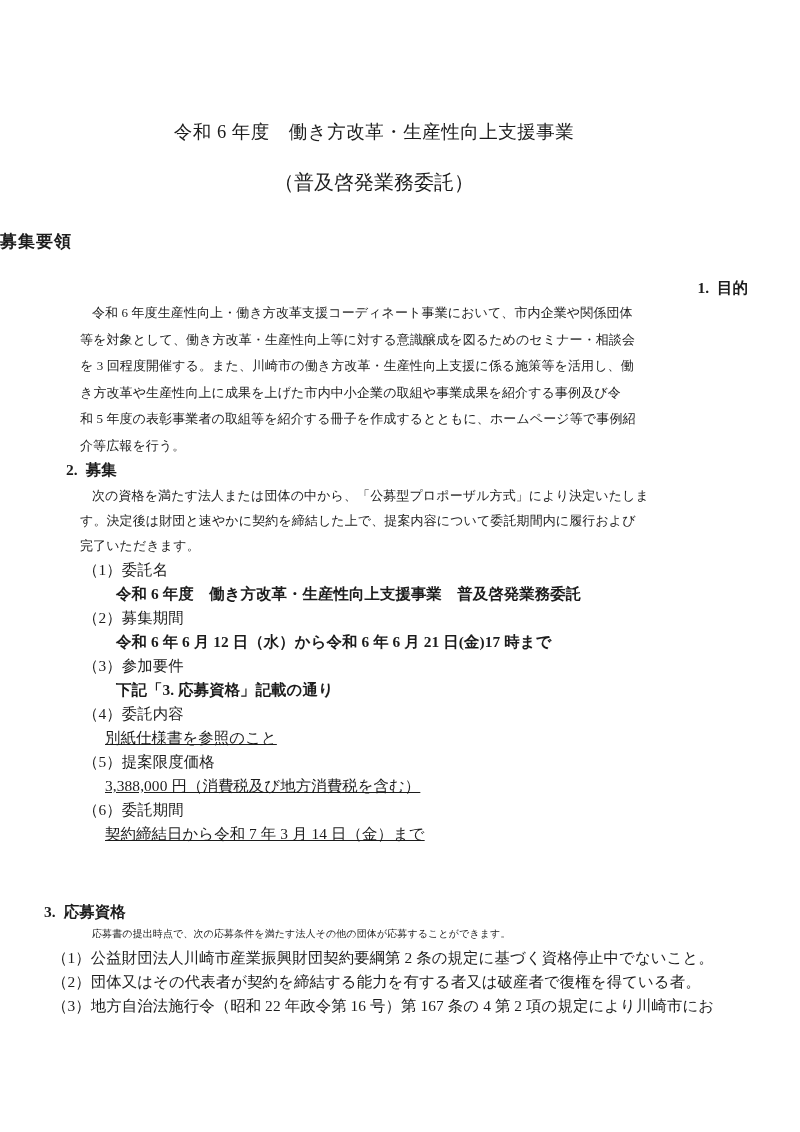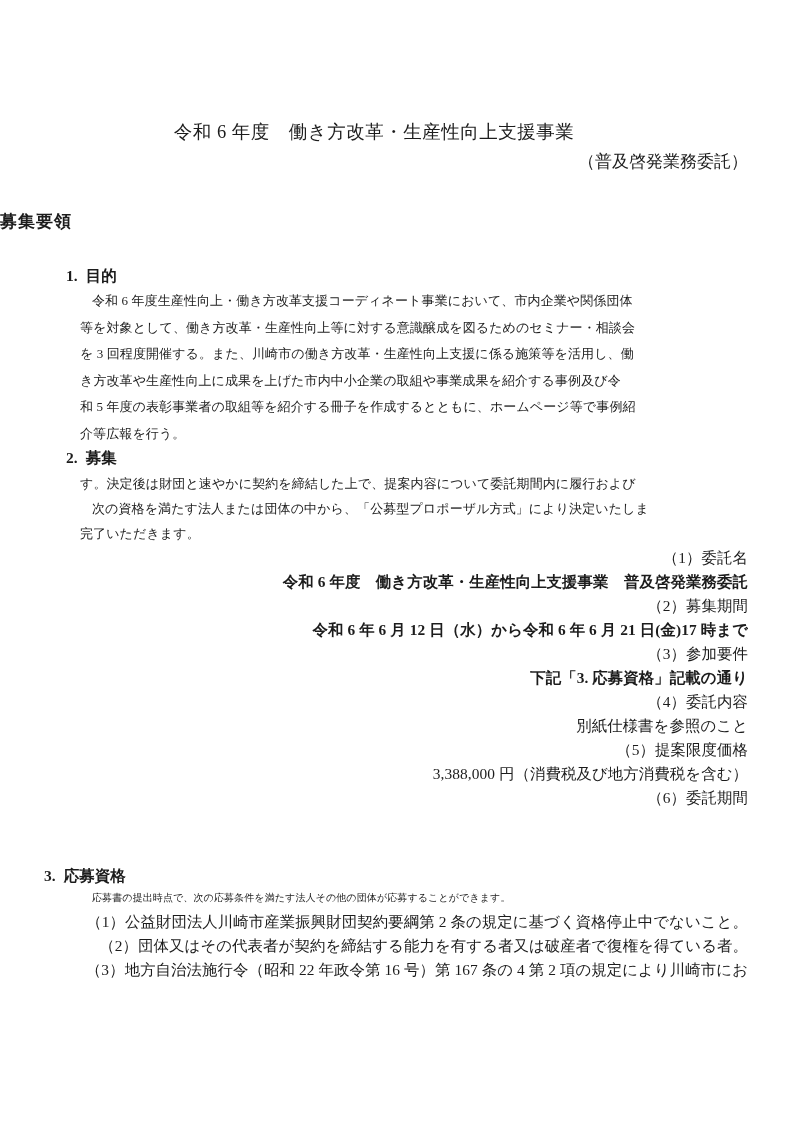--- a/index.html
+++ b/index.html
@@ -19,68 +19,68 @@
     color: #1c1c1c;
   }
   .doc-title {
     font-size: 18.5px;
     line-height: 22px;
     text-align: center;
     letter-spacing: 0.5px;
     white-space: nowrap;
   }
   .doc-subtitle {
-    margin-top: 8px;
-    font-size: 17px;
+    margin-top: 28px;
+    font-size: 20px;
     line-height: 22px;
-    text-align: right;
+    text-align: center;
     white-space: nowrap;
   }
   .doc-heading {
     margin-top: 40px;
     font-size: 17px;
     line-height: 18px;
     text-align: left;
     font-weight: 700;
     letter-spacing: 1px;
     white-space: nowrap;
   }
   .sec-head {
     margin-left: 66px;
     font-size: 15.5px;
     line-height: 21px;
     font-weight: 700;
     white-space: nowrap;
   }
   .sec-head .sec-label { margin-left: 8px; }
-  .sec1-head { margin-top: 34px; }
+  .sec1-head { margin-top: 26px; text-align: right; }
   .sec2-head { margin-top: 0; }
   .sec3-head { margin-top: 55px; margin-left: 44px; }
 
   .para { font-size: 13px; }
   .para .line {
     margin-left: 80px;
     white-space: nowrap;
     letter-spacing: 0.1px;
   }
   .sec1-para { margin-top: 2px; }
   .sec1-para .line { line-height: 26.5px; }
   .sec2-para { margin-top: 3px; }
   .sec2-para .line { line-height: 25px; }
   .findent { text-indent: 12px; }
 
-  .items { font-size: 15.4px; text-align: right; }
+  .items { font-size: 15.4px; }
   .items .line {
     line-height: 24px;
     white-space: nowrap;
     letter-spacing: 0.1px;
   }
   .item-label   { margin-left: 83px; }
   .item-detail-a { margin-left: 116px; font-weight: bold; }
-  .item-detail-b { margin-left: 46px; }
+  .item-detail-b { margin-left: 105px; text-decoration: underline; }
 
   .sec3-intro {
     margin-left: 80px;
     font-size: 10px;
     line-height: 24px;
     white-space: nowrap;
     letter-spacing: 0.1px;
     text-indent: 12px;
   }
   .sec3-items .line { margin-left: 52px; }
@@ -106,36 +106,37 @@
       <div class="line">和 5 年度の表彰事業者の取組等を紹介する冊子を作成するとともに、ホームページ等で事例紹</div>
       <div class="line">介等広報を行う。</div>
     </div>
   </div>
 
   <div>
     <div class="sec-head sec2-head">
       <span class="sec-num">2.</span><span class="sec-label">募集</span>
     </div>
     <div class="para sec2-para">
+      <div class="line findent">次の資格を満たす法人または団体の中から、「公募型プロポーザル方式」により決定いたしま</div>
       <div class="line">す。決定後は財団と速やかに契約を締結した上で、提案内容について委託期間内に履行および</div>
-      <div class="line findent">次の資格を満たす法人または団体の中から、「公募型プロポーザル方式」により決定いたしま</div>
       <div class="line">完了いただきます。</div>
     </div>
     <div class="items">
       <div class="line item-label">（1）委託名</div>
       <div class="line item-detail-a">令和 6 年度　働き方改革・生産性向上支援事業　普及啓発業務委託</div>
       <div class="line item-label">（2）募集期間</div>
       <div class="line item-detail-a">令和 6 年 6 月 12 日（水）から令和 6 年 6 月 21 日(金)17 時まで</div>
       <div class="line item-label">（3）参加要件</div>
       <div class="line item-detail-a">下記「3. 応募資格」記載の通り</div>
       <div class="line item-label">（4）委託内容</div>
       <div class="line item-detail-b">別紙仕様書を参照のこと</div>
       <div class="line item-label">（5）提案限度価格</div>
       <div class="line item-detail-b">3,388,000 円（消費税及び地方消費税を含む）</div>
       <div class="line item-label">（6）委託期間</div>
+      <div class="line item-detail-b">契約締結日から令和 7 年 3 月 14 日（金）まで</div>
     </div>
   </div>
 
   <div>
     <div class="sec-head sec3-head">
       <span class="sec-num">3.</span><span class="sec-label">応募資格</span>
     </div>
     <div class="sec3-intro">応募書の提出時点で、次の応募条件を満たす法人その他の団体が応募することができます。</div>
     <div class="items sec3-items">
       <div class="line">（1）公益財団法人川崎市産業振興財団契約要綱第 2 条の規定に基づく資格停止中でないこと。</div>

